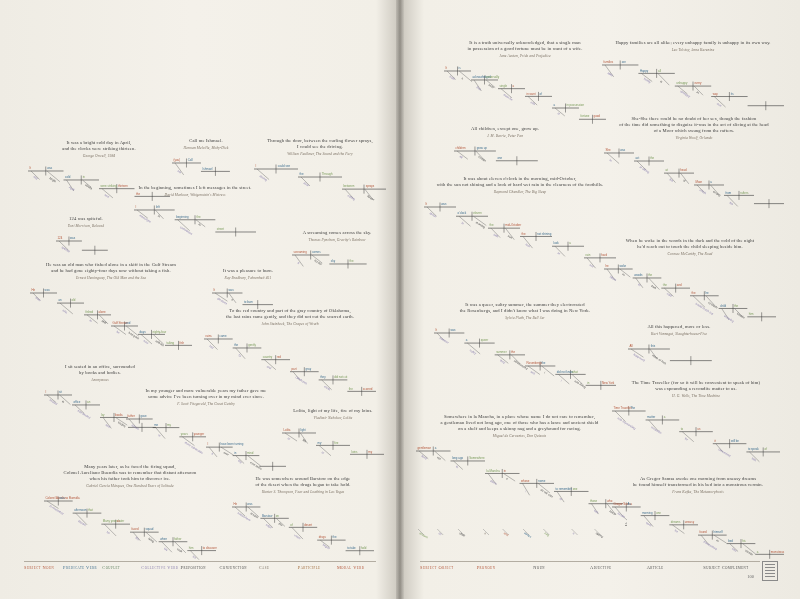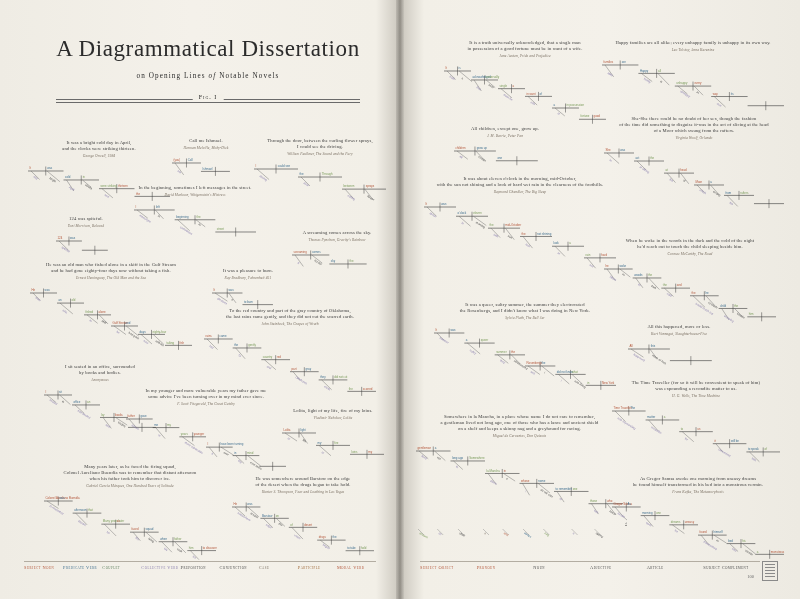--- a/index.html
+++ b/index.html
@@ -78,34 +78,20 @@
     background:repeating-linear-gradient(to bottom,#8a8a8a 0 1px,transparent 1px 3px);
   }
 </style>
 </head>
 <body>
 
 <div class="poster">
 
   <div class="page left">
 
-    <div class="title">
-      <h1>A Diagrammatical Dissertation</h1>
-      <div class="subtitle">
-        <span>on</span>
-        <span>Opening Lines</span>
-        <span class="ital">of</span>
-        <span>Notable Novels</span>
-      </div>
-      <div class="rule-wrap">
-        <div class="ln"></div>
-        <div class="ln2"></div>
-        <div class="fig">Fig. I</div>
-      </div>
-    </div>
 
     <div id="left-diagrams">
         <div class="unit" style="left: 24px; top: 140px; width: 150px;">
           <div class="cap" style="white-space: pre-line;">It was a bright cold day in April,
 and the clocks were striking thirteen.</div>
           <div class="src">George Orwell, 1984</div>
           <svg width="150" height="75.8" viewBox="0 0 150 75.8">
             <line x1="4" y1="10" x2="39.5" y2="10" stroke="#3b3b3b" stroke-width="0.6"></line>
             <line x1="21.75" y1="5.5" x2="21.75" y2="14.5" stroke="#3b3b3b" stroke-width="0.5"></line>
             <text x="5.5" y="8.2" class="lbl" fill="#b3563a">It</text>

